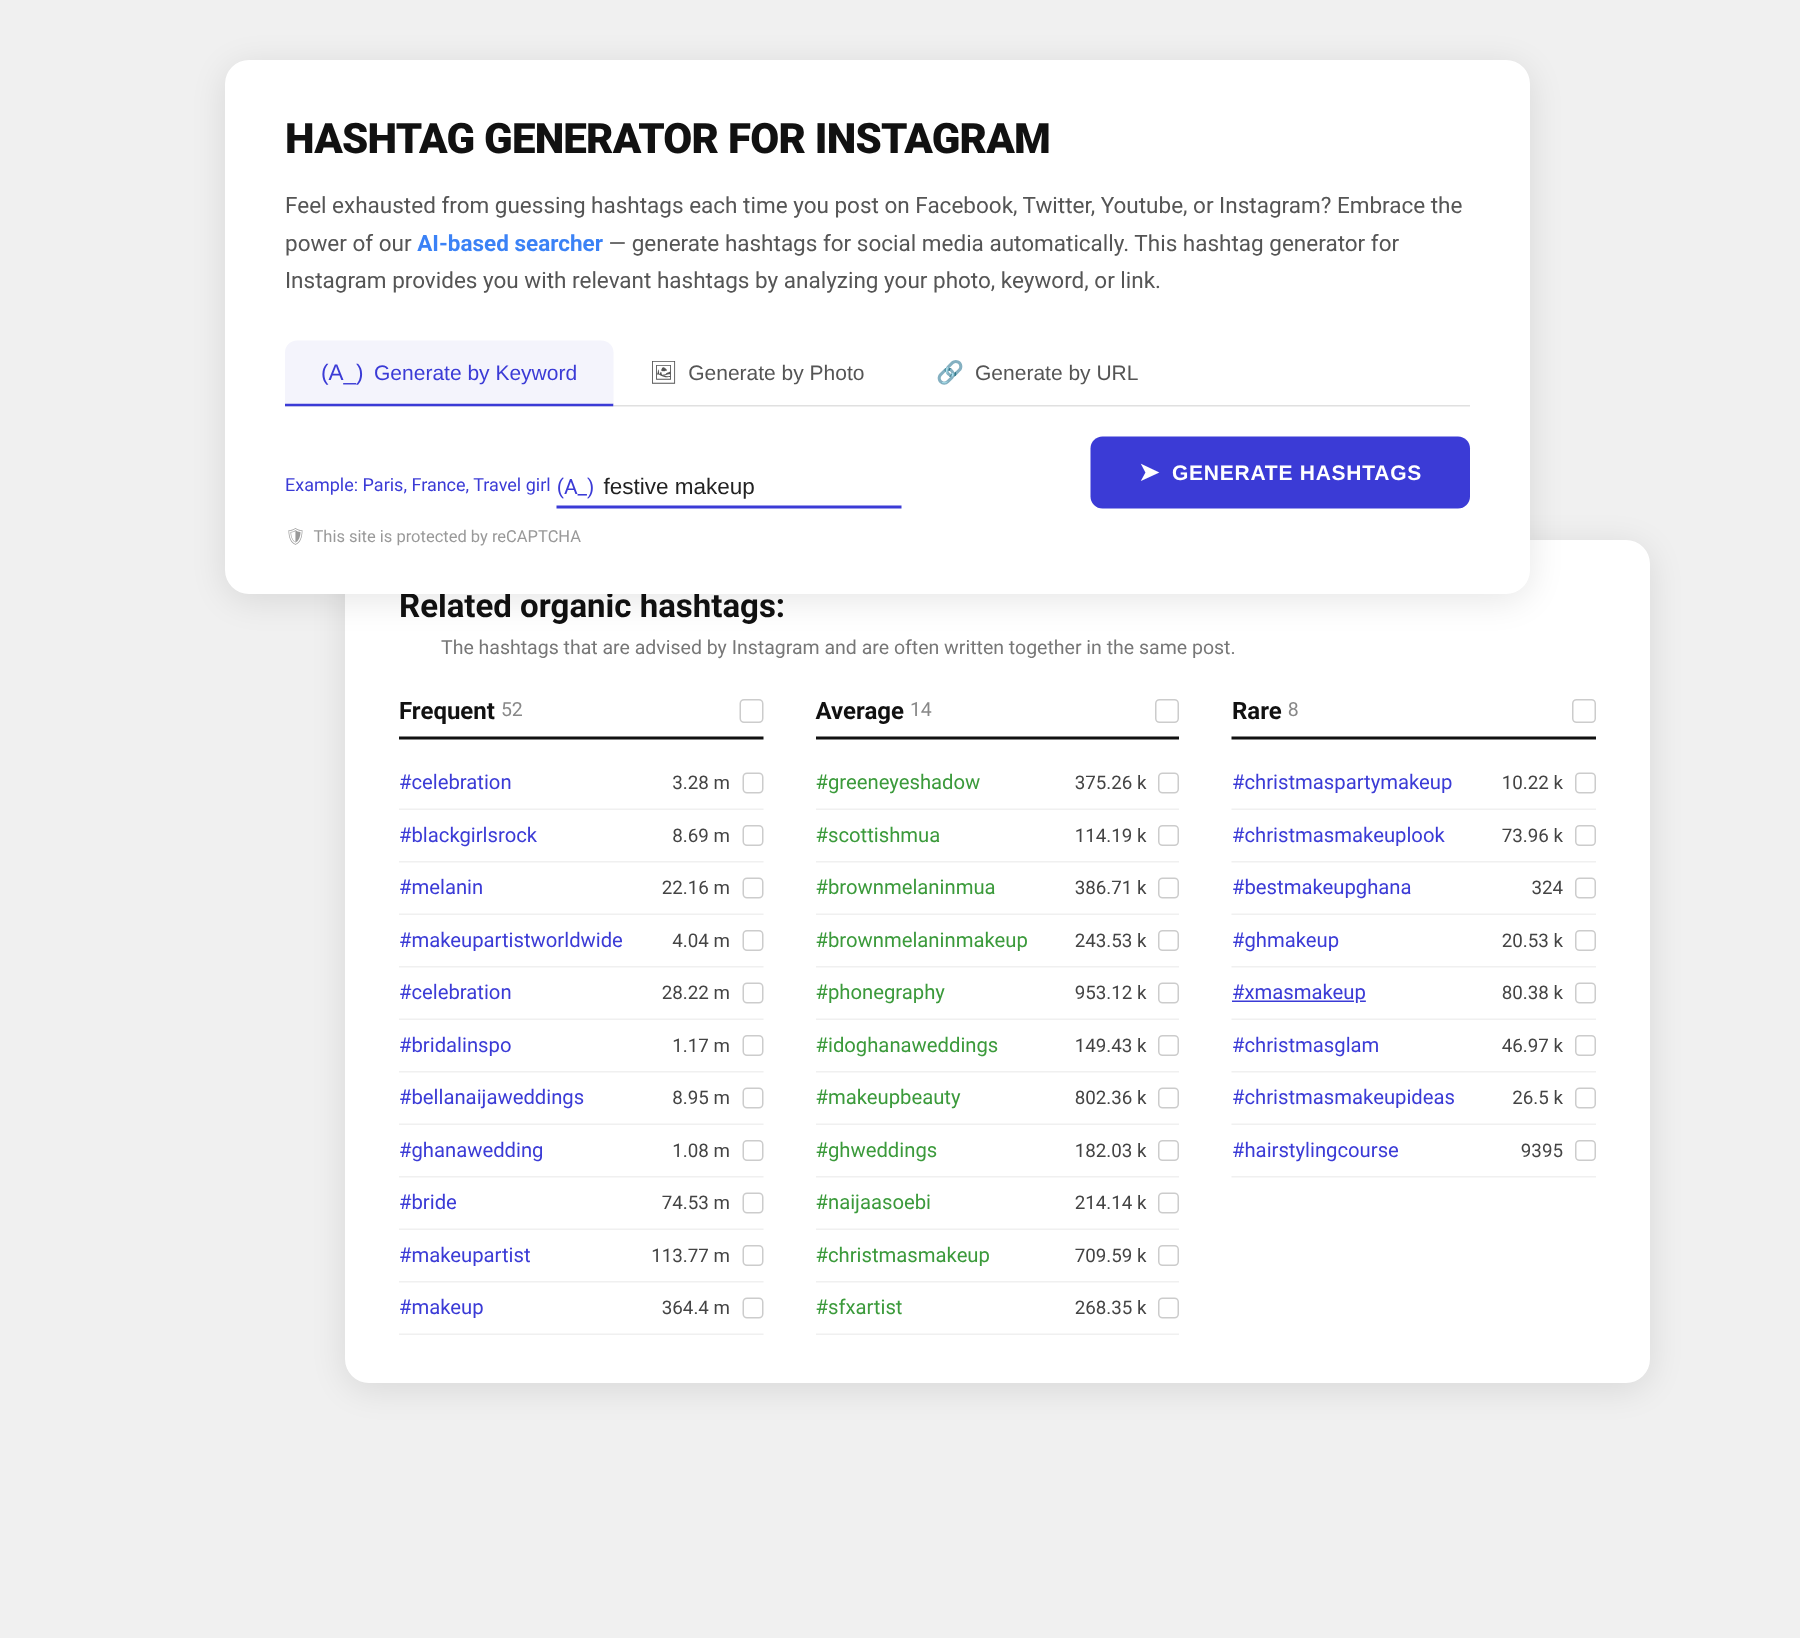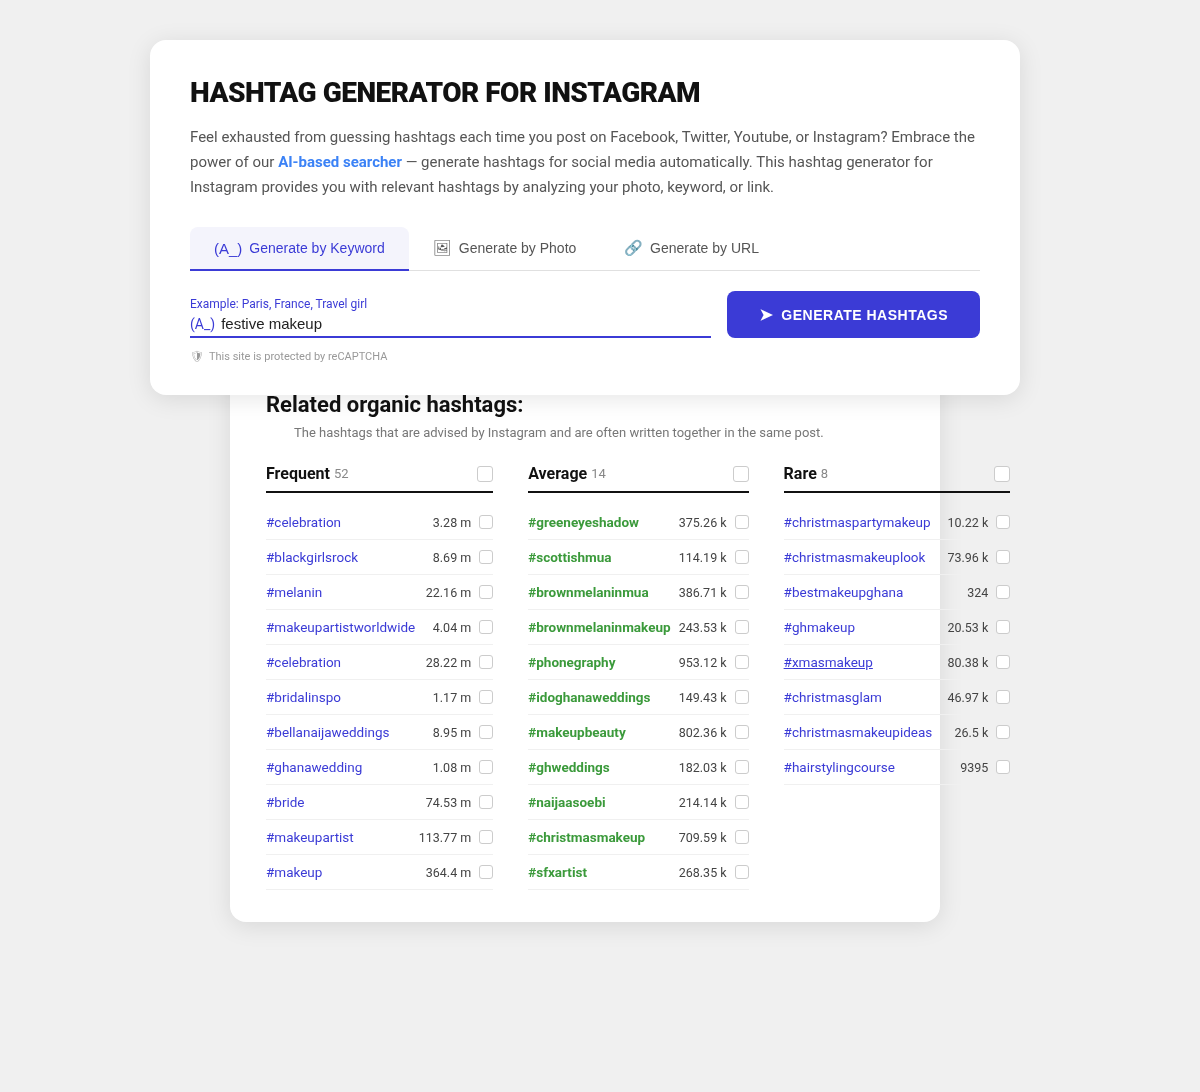--- a/index.html
+++ b/index.html
@@ -79,21 +79,21 @@
     
     .input-row {
       display: flex;
       align-items: flex-end;
       gap: 16px;
       margin-top: 20px;
     }
     .input-group {
       flex: 1;
       display: flex;
-      flex-direction: column;
+      flex-direction: row;
       gap: 4px;
     }
     .input-label {
       font-size: 12px;
       color: #3b3bd6;
     }
     .keyword-input-wrap {
       display: flex;
       align-items: center;
       border-bottom: 2px solid #3b3bd6;
@@ -140,21 +140,21 @@
     }
     
     .results-card {
       background: #fff;
       border-radius: 16px;
       padding: 32px 36px;
       box-shadow: 0 4px 24px rgba(0,0,0,0.10);
       position: absolute;
       top: 320px;
       left: 80px;
-      width: 710px;
+      width: 870px;
       z-index: 1;
     }
     .results-title {
       font-size: 22px;
       font-weight: 700;
       color: #111;
       margin-bottom: 8px;
     }
     .results-subtitle {
       font-size: 13px;
@@ -204,21 +204,21 @@
       justify-content: space-between;
       padding: 9px 0;
       border-bottom: 1px solid #f0f0f0;
     }
     .hashtag-link {
       color: #3b3bd6;
       font-size: 13.5px;
       text-decoration: none;
       font-weight: 400;
     }
-    .hashtag-link.green { color: #3b9a3b; font-weight: bold; }
+    .hashtag-link.green { color: #3b9a3b; }
     .hashtag-link.underline { text-decoration: underline; }
     .hashtag-meta {
       display: flex;
       align-items: center;
       gap: 8px;
       font-size: 13px;
       color: #555;
     }
     .hashtag-count {
       font-size: 12.5px;

